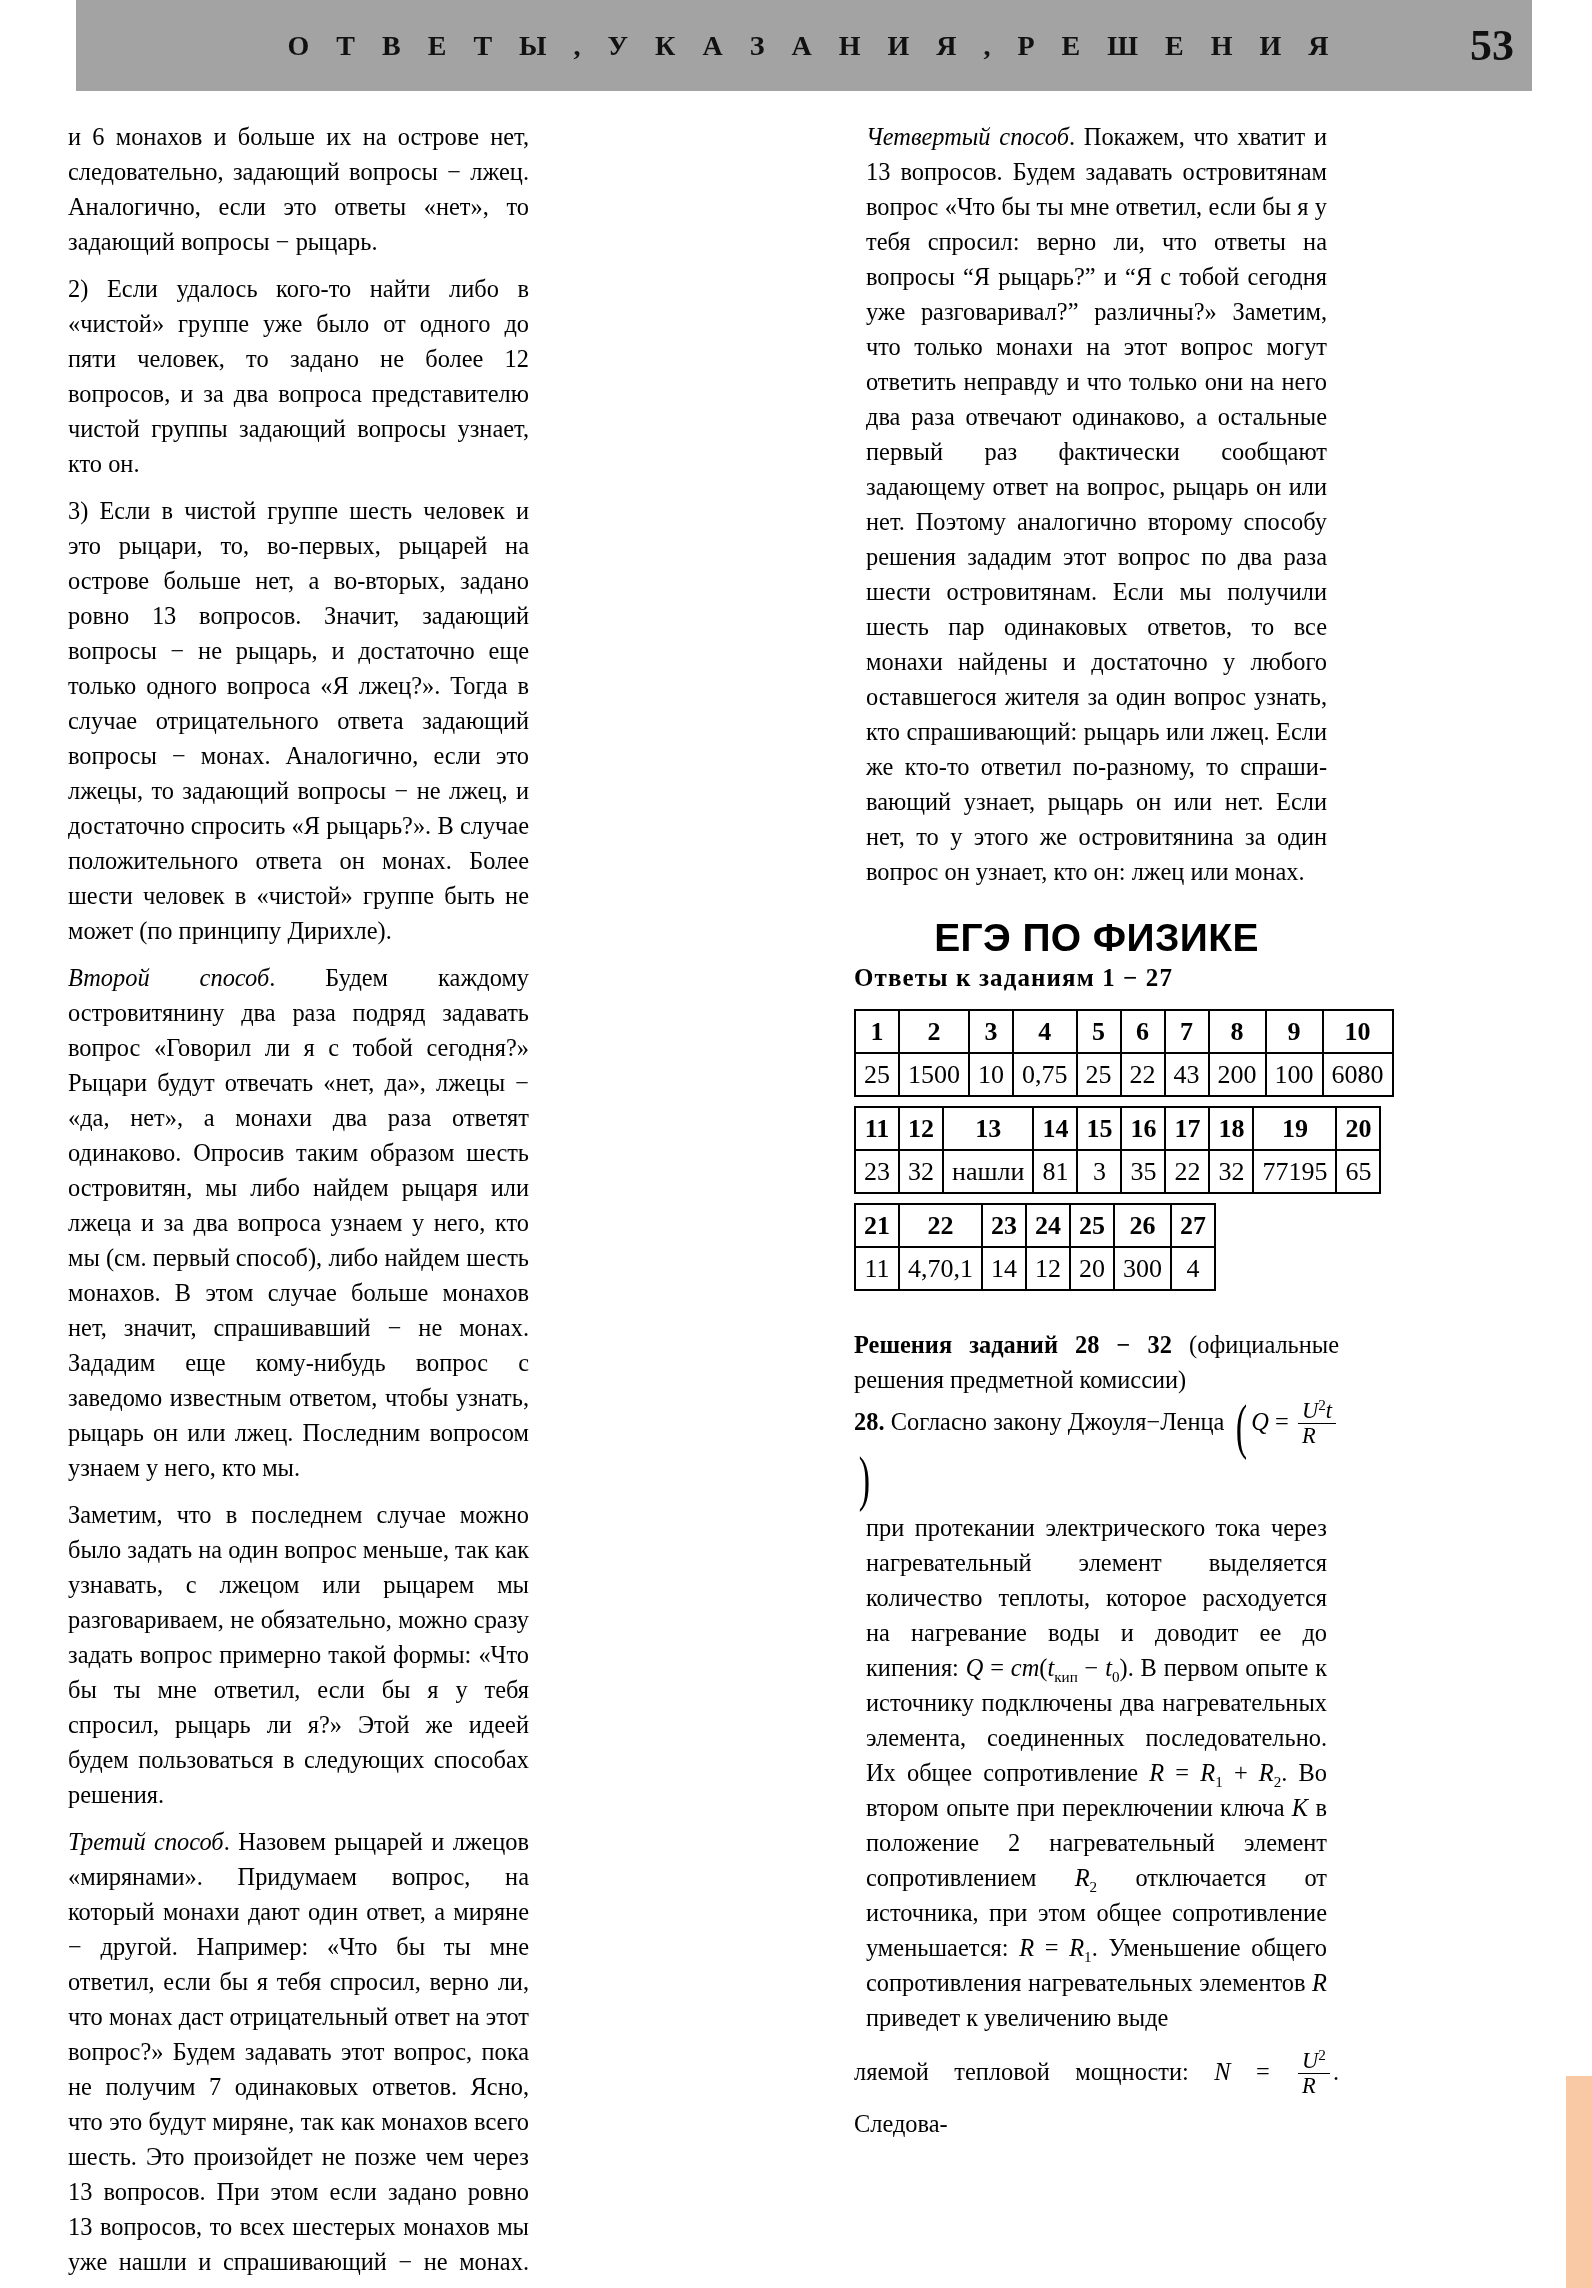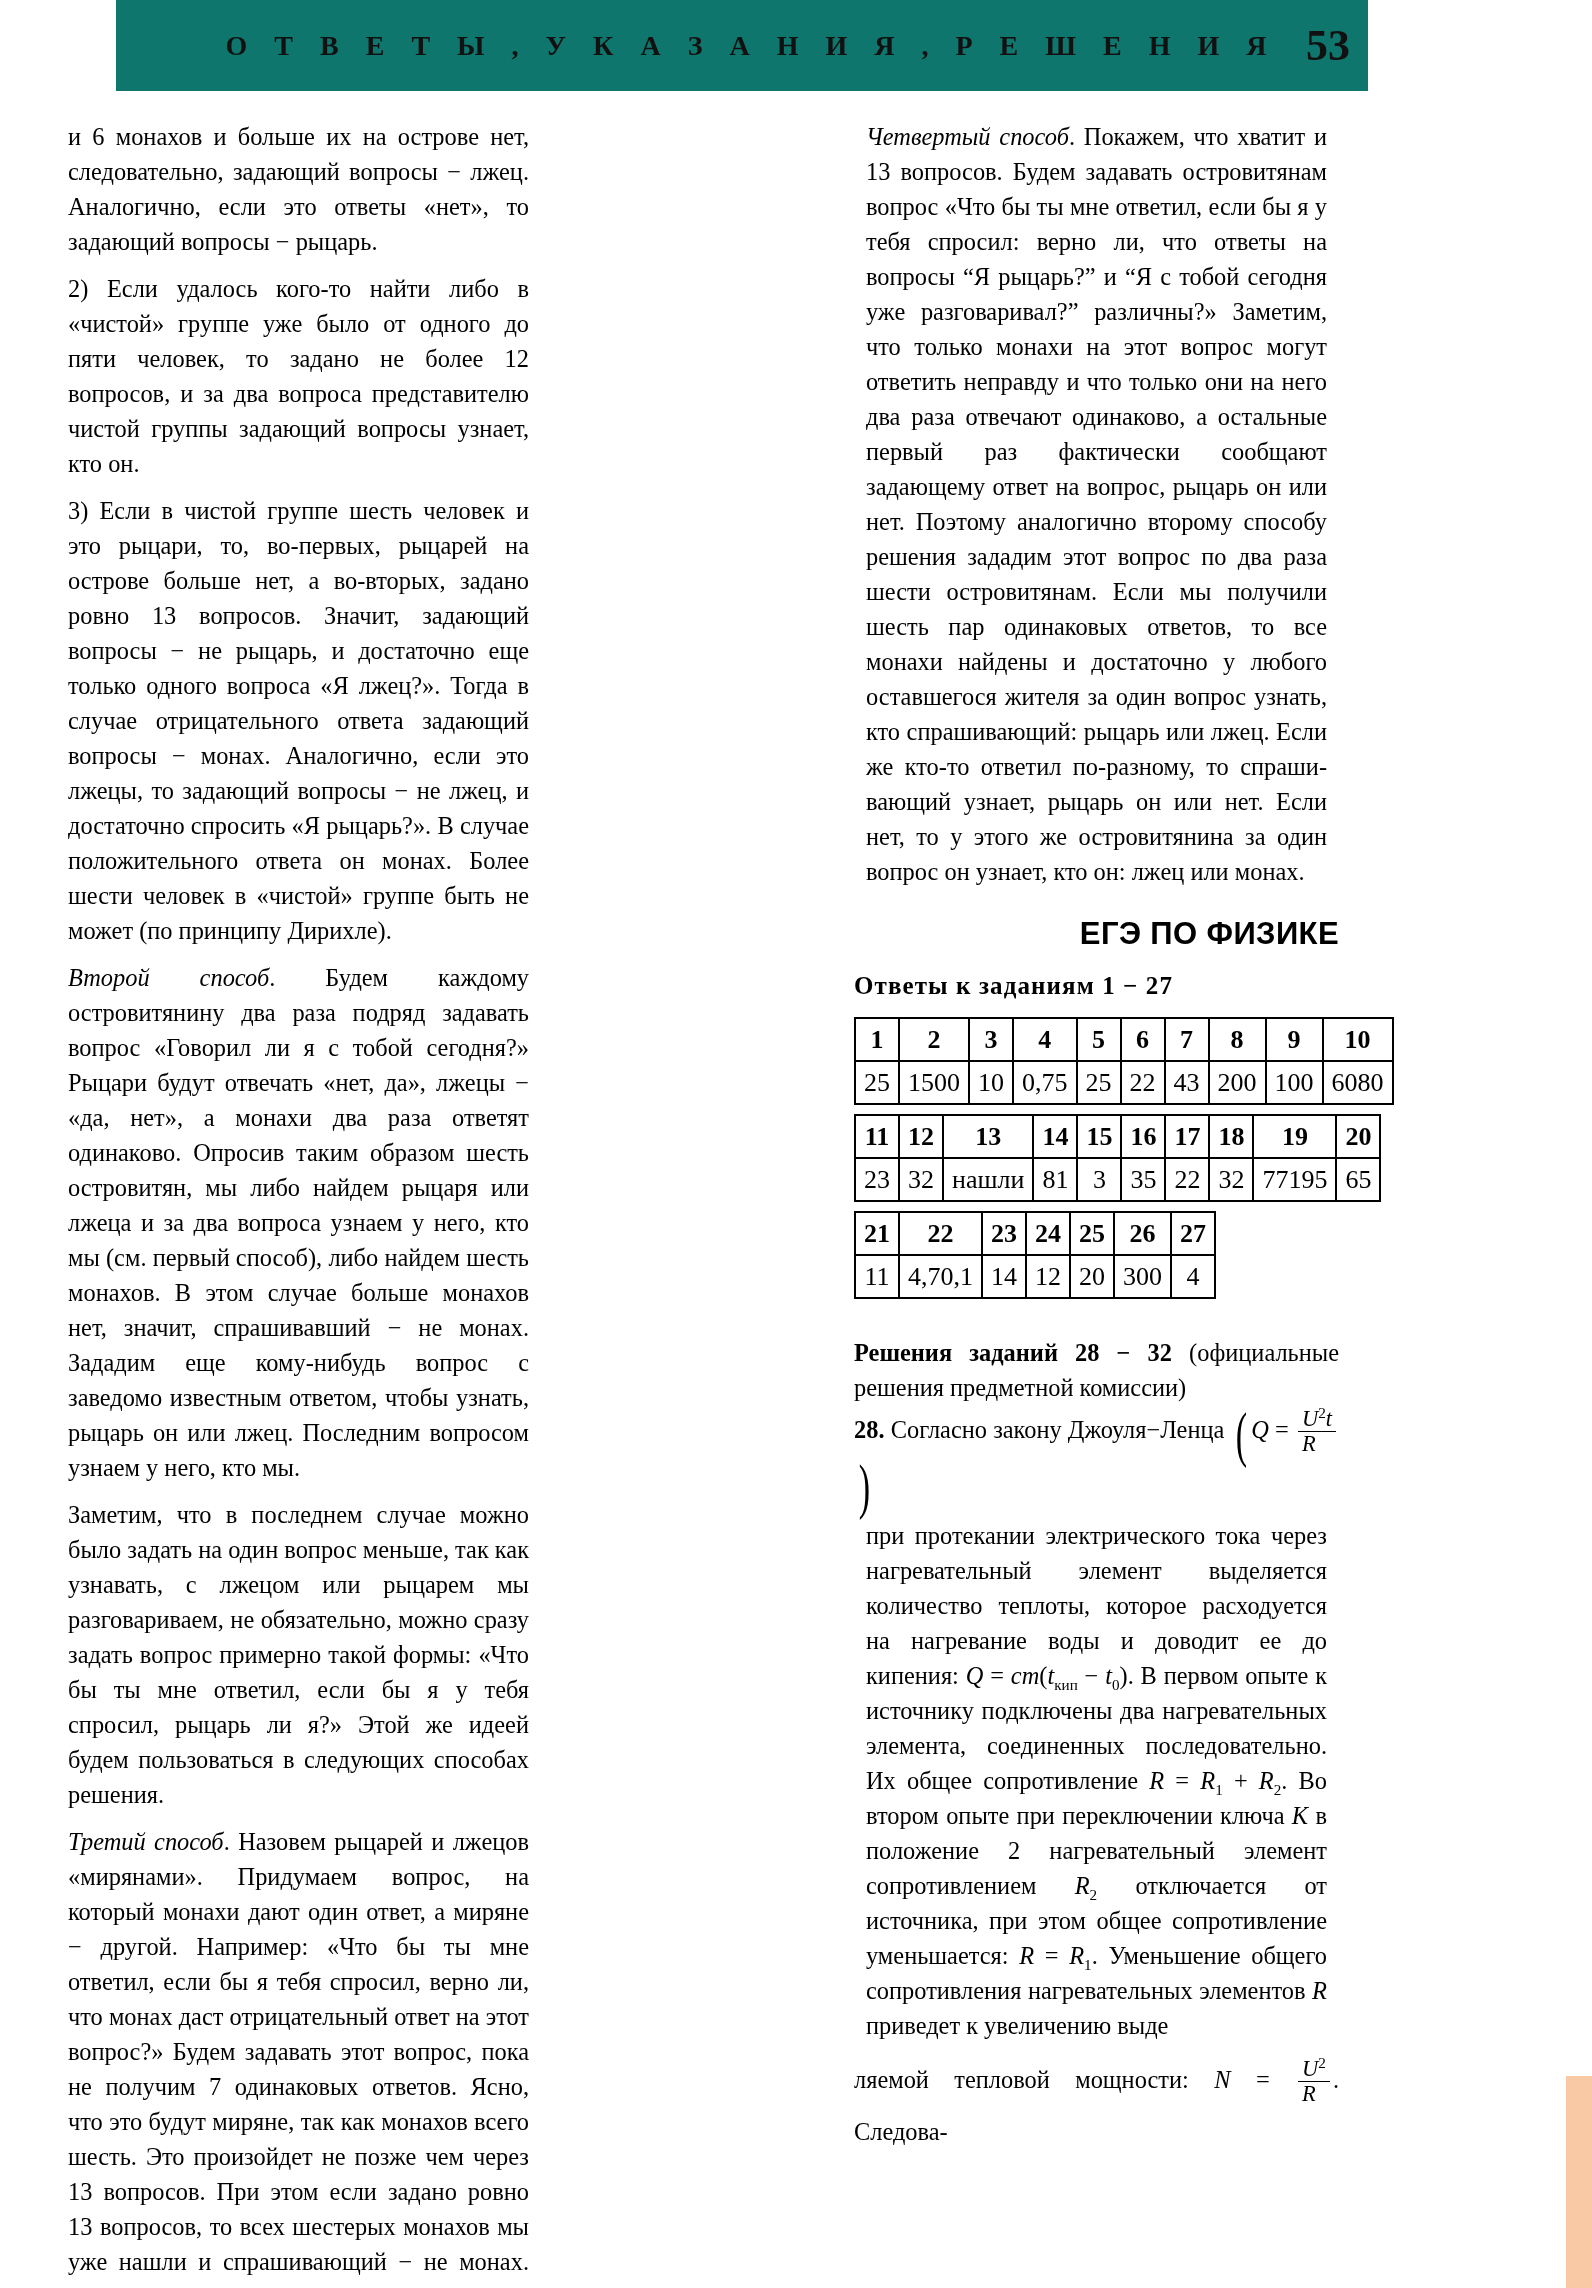--- a/index.html
+++ b/index.html
@@ -15,26 +15,25 @@
     font-family: "Liberation Serif", "DejaVu Serif", serif;
     color: #000;
     overflow: hidden;
   }
 
   
   .header-band {
     position: absolute;
     left: 76px;
     top: 0;
-    width: 1252px;
+    width: 1456px;
     height: 91px;
-    background: #0f766e;
+    background: #a3a3a3;
     display: flex;
     align-items: center;
-    margin-left: 40px;
   }
   .header-title {
     flex: 1;
     text-align: center;
     font-family: "Liberation Serif", "DejaVu Serif", serif;
     font-weight: bold;
     font-size: 28px;
     letter-spacing: 10px;
     padding-left: 80px;
     color: #111;
@@ -69,25 +68,25 @@
     line-height: 35px;
     text-align: justify;
     text-justify: inter-word;
     hyphens: manual;
   }
   .it { font-style: italic; }
   .bd { font-weight: bold; }
 
   
   .sec-head {
-    margin: 27px 0 20px 0;
-    text-align: right;
+    margin: 27px 0 4px 0;
+    text-align: center;
     font-family: "Liberation Sans", "DejaVu Sans", sans-serif;
     font-weight: bold;
-    font-size: 31px;
+    font-size: 39px;
     letter-spacing: 0.4px;
   }
   .sub-head {
     margin: 0 0 17px 0;
     font-family: "Liberation Serif", "DejaVu Serif", serif;
     font-weight: bold;
     font-size: 25px;
     letter-spacing: 1.1px;
   }
   .sub-head2 {

